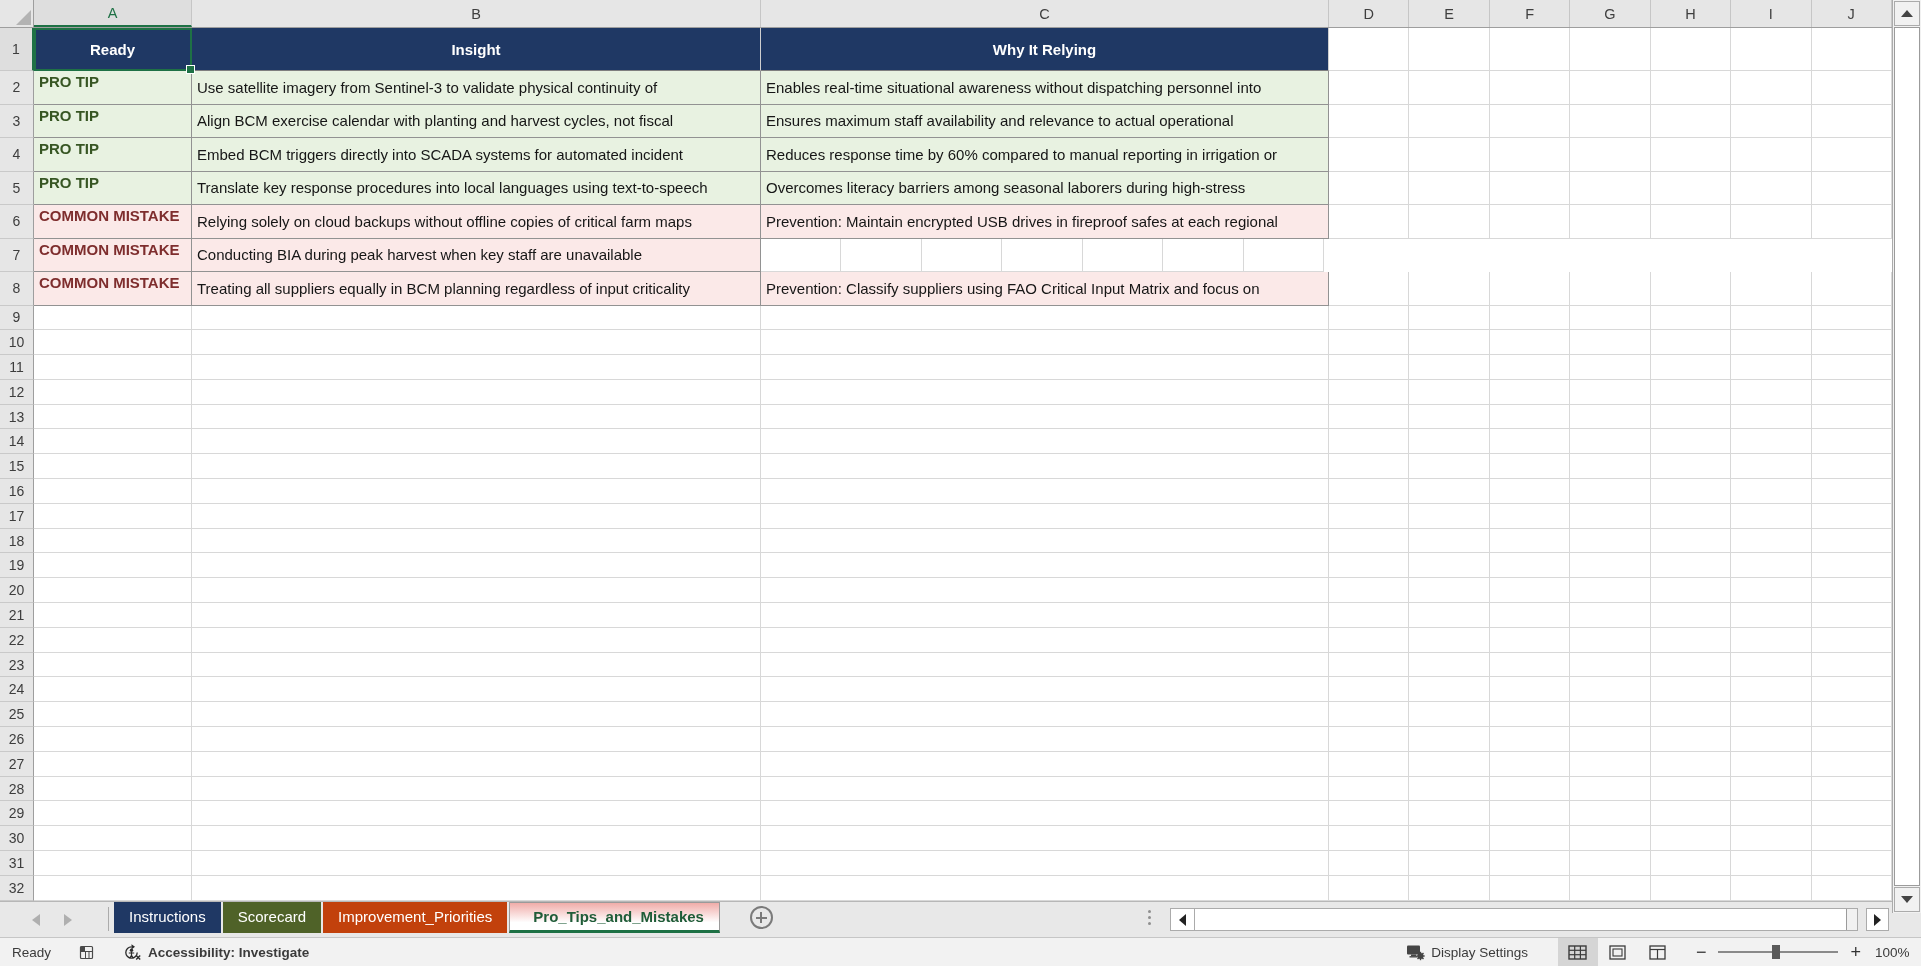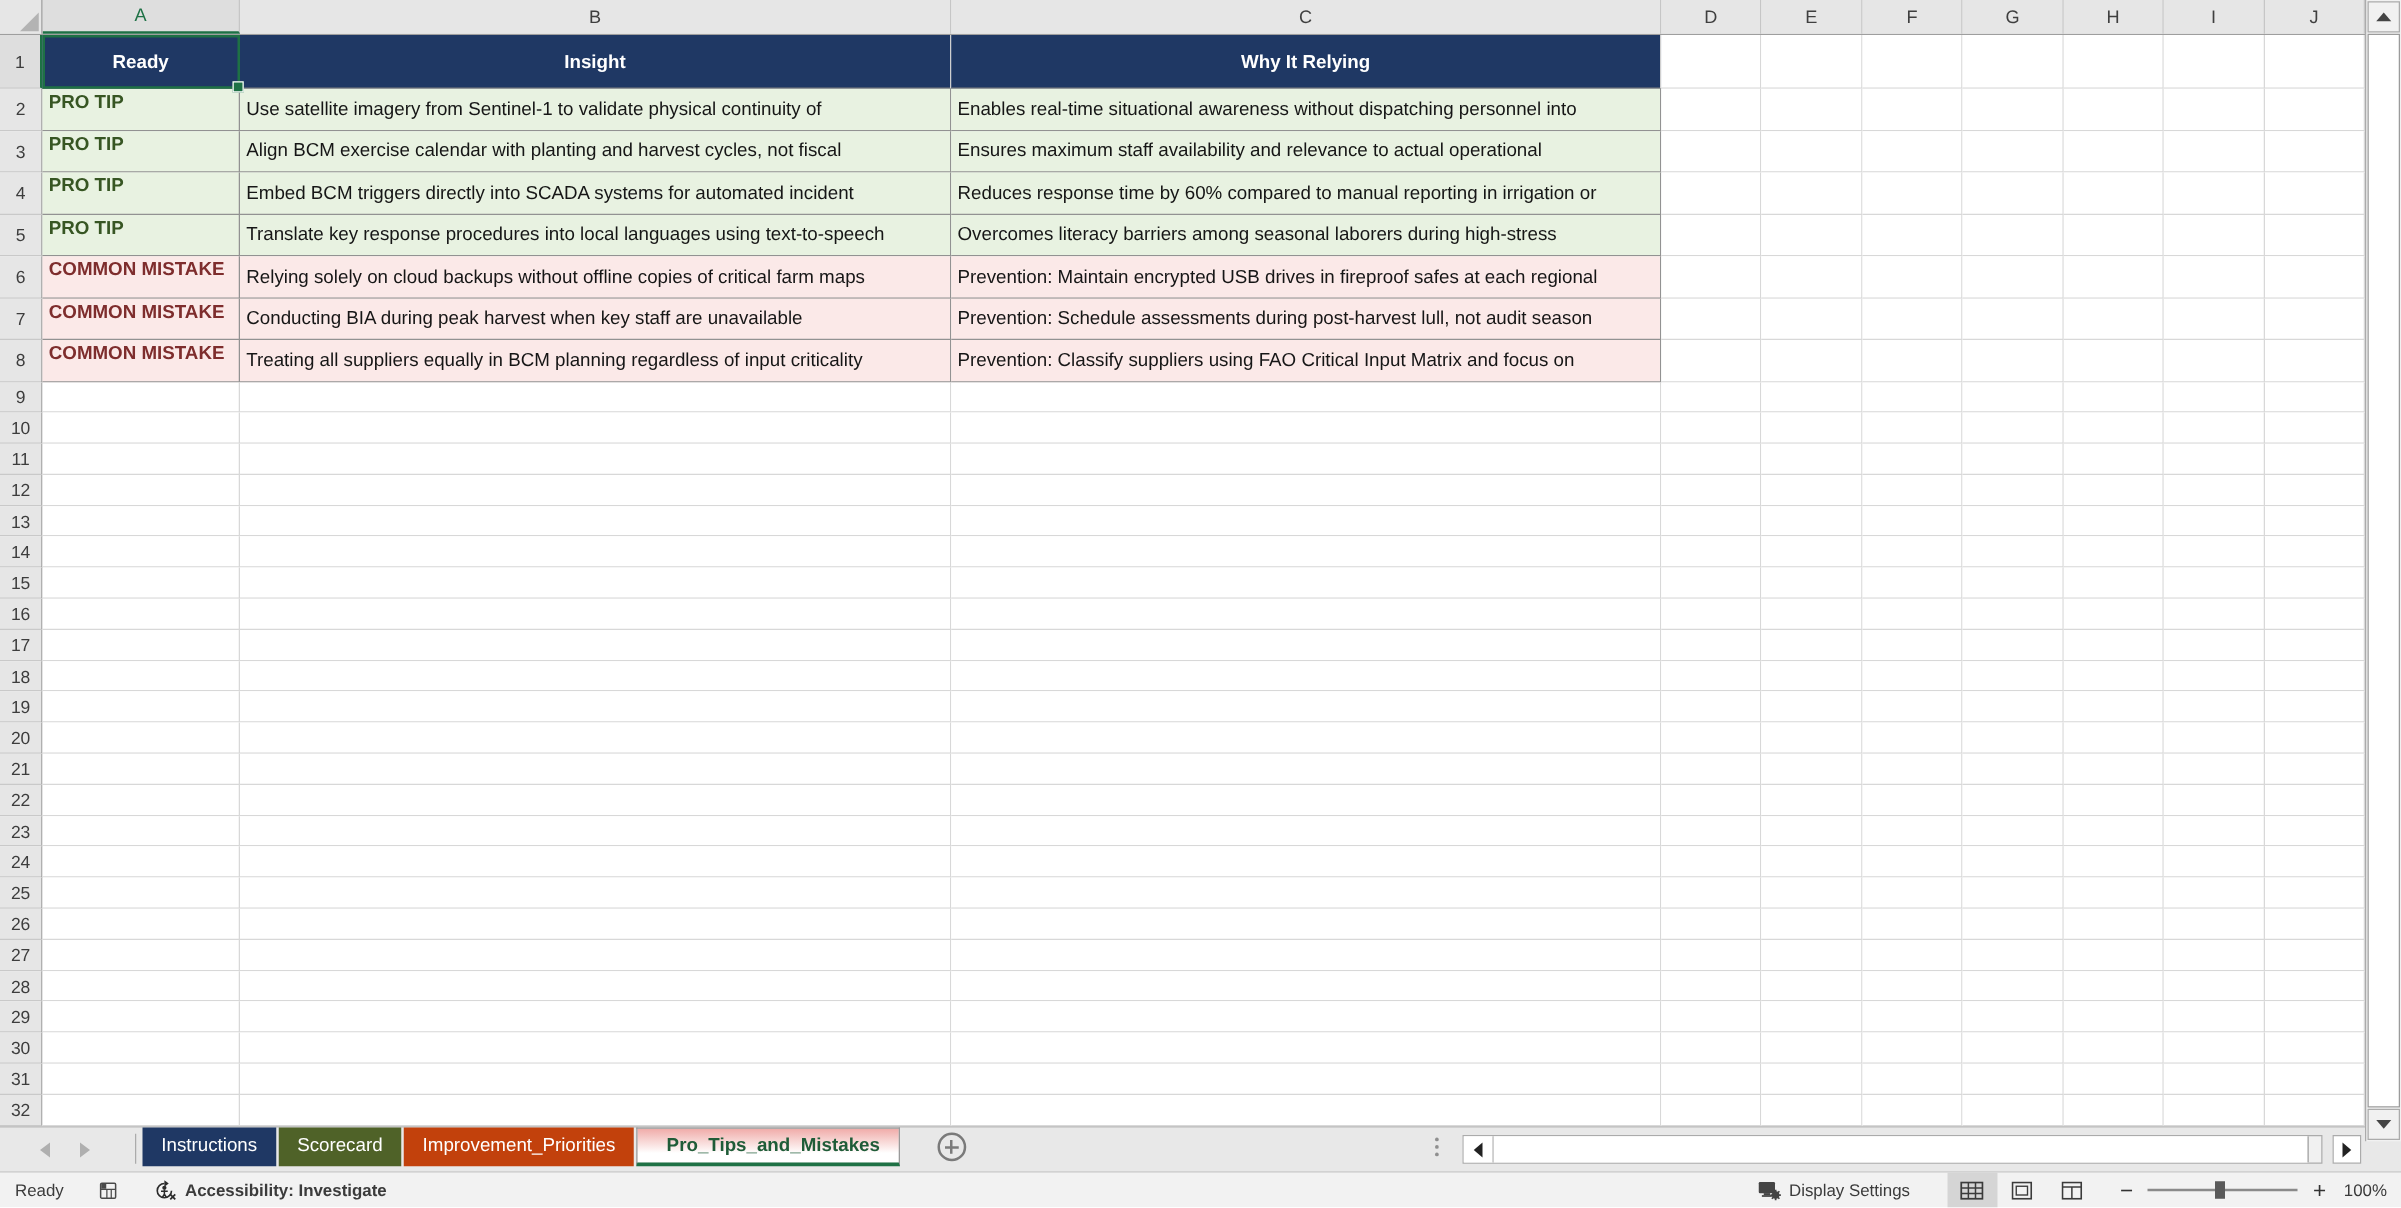--- a/index.html
+++ b/index.html
@@ -111,21 +111,21 @@
         <div class="cell w-s"></div>
         <div class="cell w-s"></div>
         <div class="cell w-s"></div>
         <div class="cell w-s"></div>
         <div class="cell w-s"></div>
         <div class="cell w-s"></div>
       </div>
       <div class="g-row" style="height: 33.5px;">
         <div class="row-hdr">2</div>
         <div class="cell w-a tip type-cell">PRO TIP</div>
-        <div class="cell w-b tip">Use satellite imagery from Sentinel-1 to validate physical continuity of</div>
+        <div class="cell w-b tip">Use satellite imagery from Sentinel-3 to validate physical continuity of</div>
         <div class="cell w-c tip">Enables real-time situational awareness without dispatching personnel into</div>
         <div class="cell w-s"></div>
         <div class="cell w-s"></div>
         <div class="cell w-s"></div>
         <div class="cell w-s"></div>
         <div class="cell w-s"></div>
         <div class="cell w-s"></div>
         <div class="cell w-s"></div>
       </div>
       <div class="g-row" style="height: 33.5px;">
@@ -177,21 +177,20 @@
         <div class="cell w-s"></div>
         <div class="cell w-s"></div>
         <div class="cell w-s"></div>
         <div class="cell w-s"></div>
         <div class="cell w-s"></div>
       </div>
       <div class="g-row" style="height: 33.5px;">
         <div class="row-hdr">7</div>
         <div class="cell w-a mistake type-cell">COMMON MISTAKE</div>
         <div class="cell w-b mistake">Conducting BIA during peak harvest when key staff are unavailable</div>
-        <div class="cell w-c mistake">Prevention: Schedule assessments during post-harvest lull, not audit season</div>
         <div class="cell w-s"></div>
         <div class="cell w-s"></div>
         <div class="cell w-s"></div>
         <div class="cell w-s"></div>
         <div class="cell w-s"></div>
         <div class="cell w-s"></div>
         <div class="cell w-s"></div>
       </div>
       <div class="g-row" style="height: 33.5px;">
         <div class="row-hdr">8</div>

